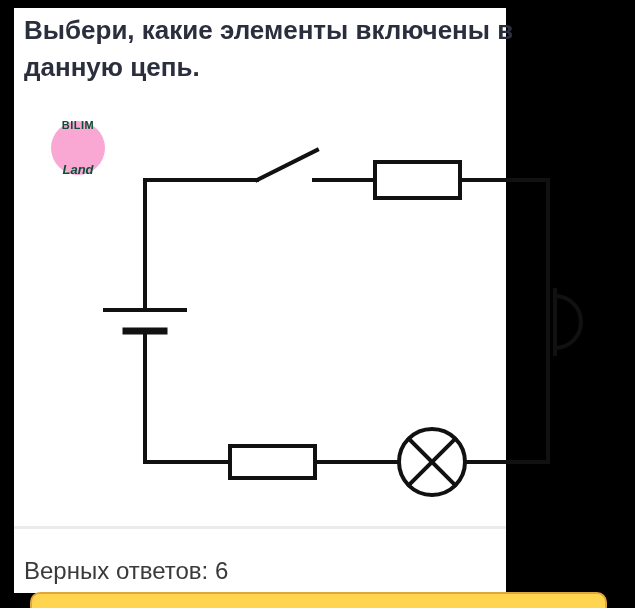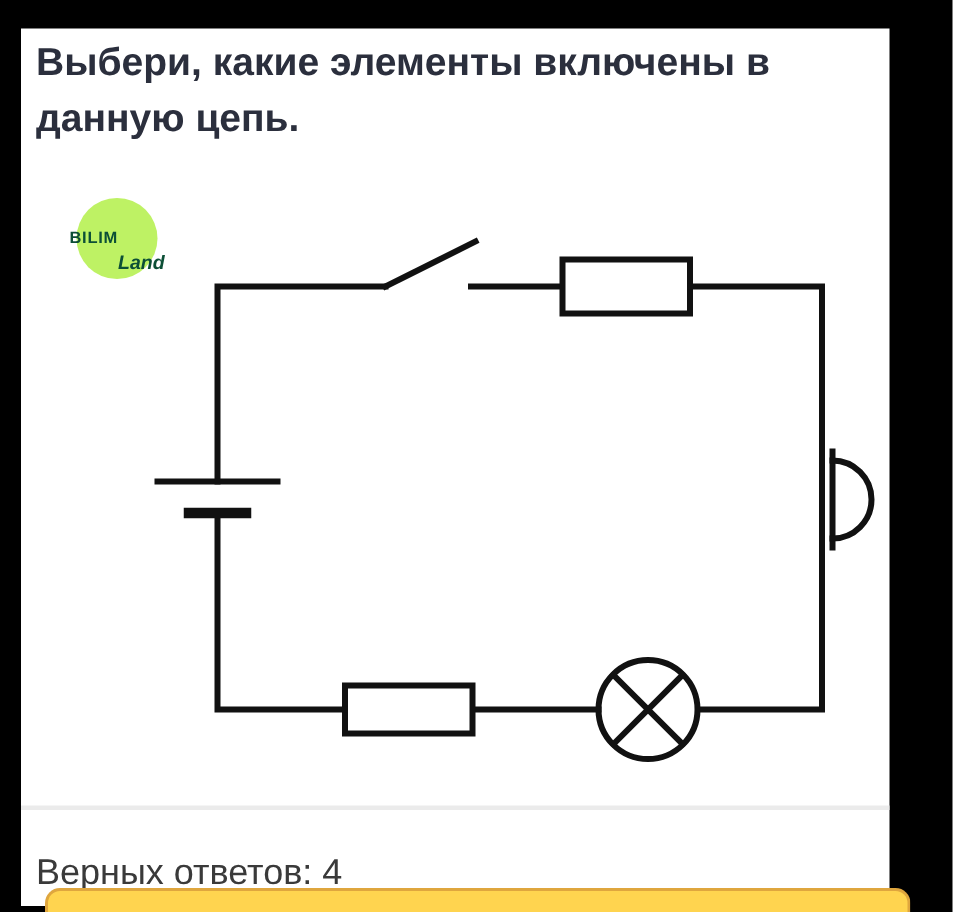--- a/index.html
+++ b/index.html
@@ -5,40 +5,41 @@
   html,body{margin:0;padding:0;}
   body{
     width:635px;height:608px;
     background:#000;
     position:relative;
     overflow:hidden;
     font-family:"Liberation Sans", sans-serif;
   }
   .card{
     position:absolute;
-    left:14px;top:19px;
-    width:579px;height:585px;
+    left:14px;top:8px;
+    width:492px;height:585px;
     background:#ffffff;
   }
   .title{
     position:absolute;
     left:10px;top:4px;
     width:548px;
     font-size:26px;
     font-weight:700;
     line-height:37px;
     color:#2b2f3d;
   }
   .logo{
     position:absolute;
     left:37px;top:113px;
     width:54px;height:54px;
     border-radius:50%;
-    background:#bef264;
+    background:#f9a8d4;
     display:flex;
+    flex-direction:column;
     align-items:center;
     justify-content:center;
     color:#0c4f36;
     user-select:none;
   }
   .logo .l1{font-size:11px;font-weight:700;letter-spacing:.5px;line-height:12px;}
   .logo .l2{font-size:13px;font-weight:700;font-style:italic;line-height:14px;margin-top:32px;}
   svg.circuit{
     position:absolute;left:0;top:0;
     width:613px;height:585px;
@@ -104,17 +105,17 @@
 
       <path d="M216,454 L131,454 L131,323"></path>
 
       <line x1="91" y1="302" x2="171" y2="302"></line>
       <line x1="112" y1="323" x2="150" y2="323" stroke-width="7"></line>
     </g>
   </svg>
 
   <div class="divider"></div>
 
-  <div class="answers">Верных ответов: 4</div>
+  <div class="answers">Верных ответов: 6</div>
 
 </div>
 
 <div class="check-button"></div>
 
 </body></html>

